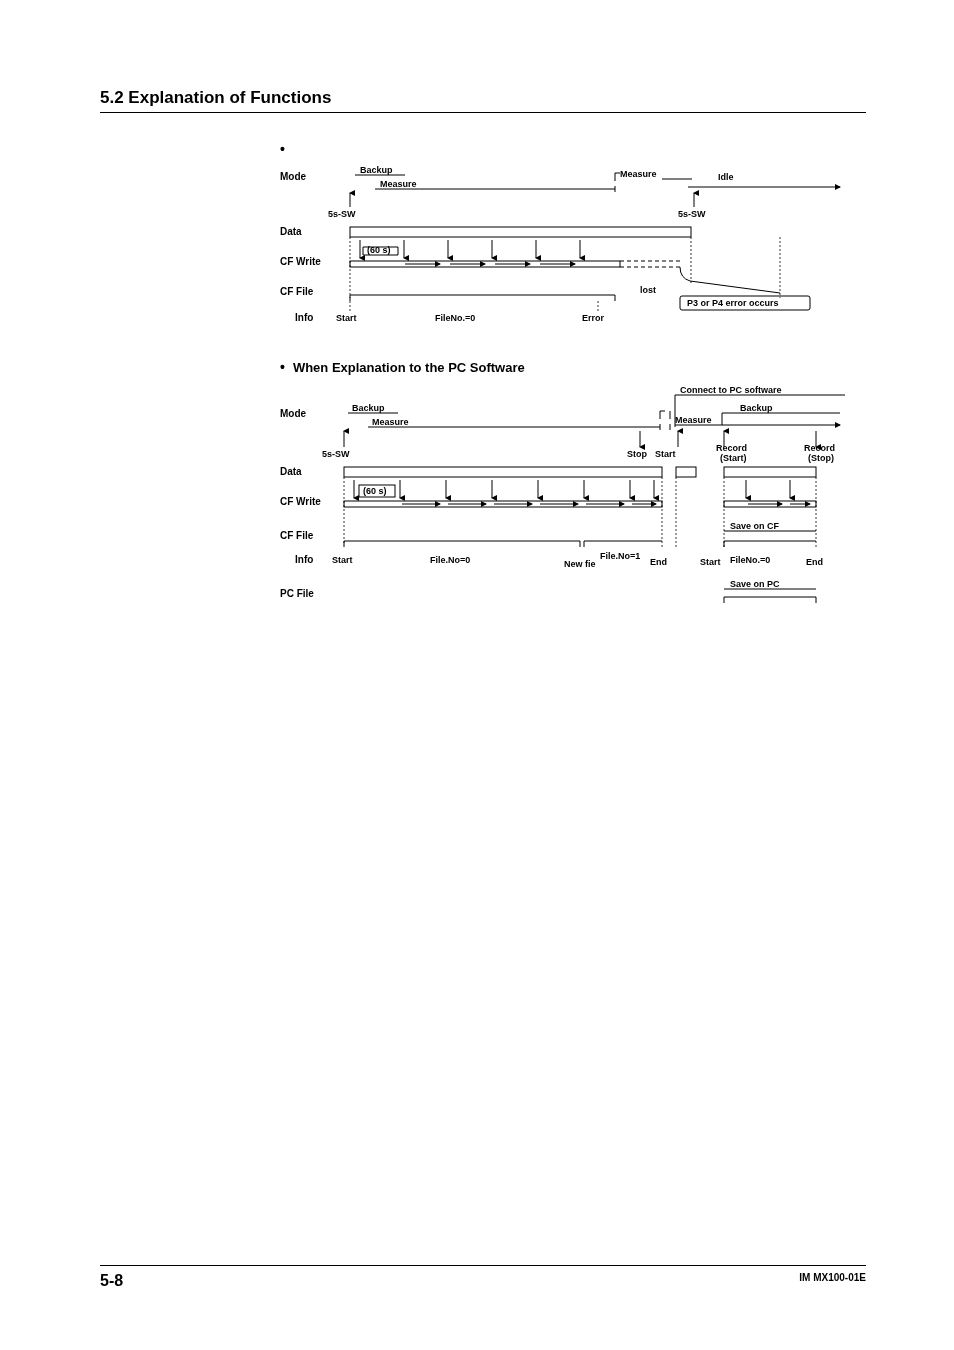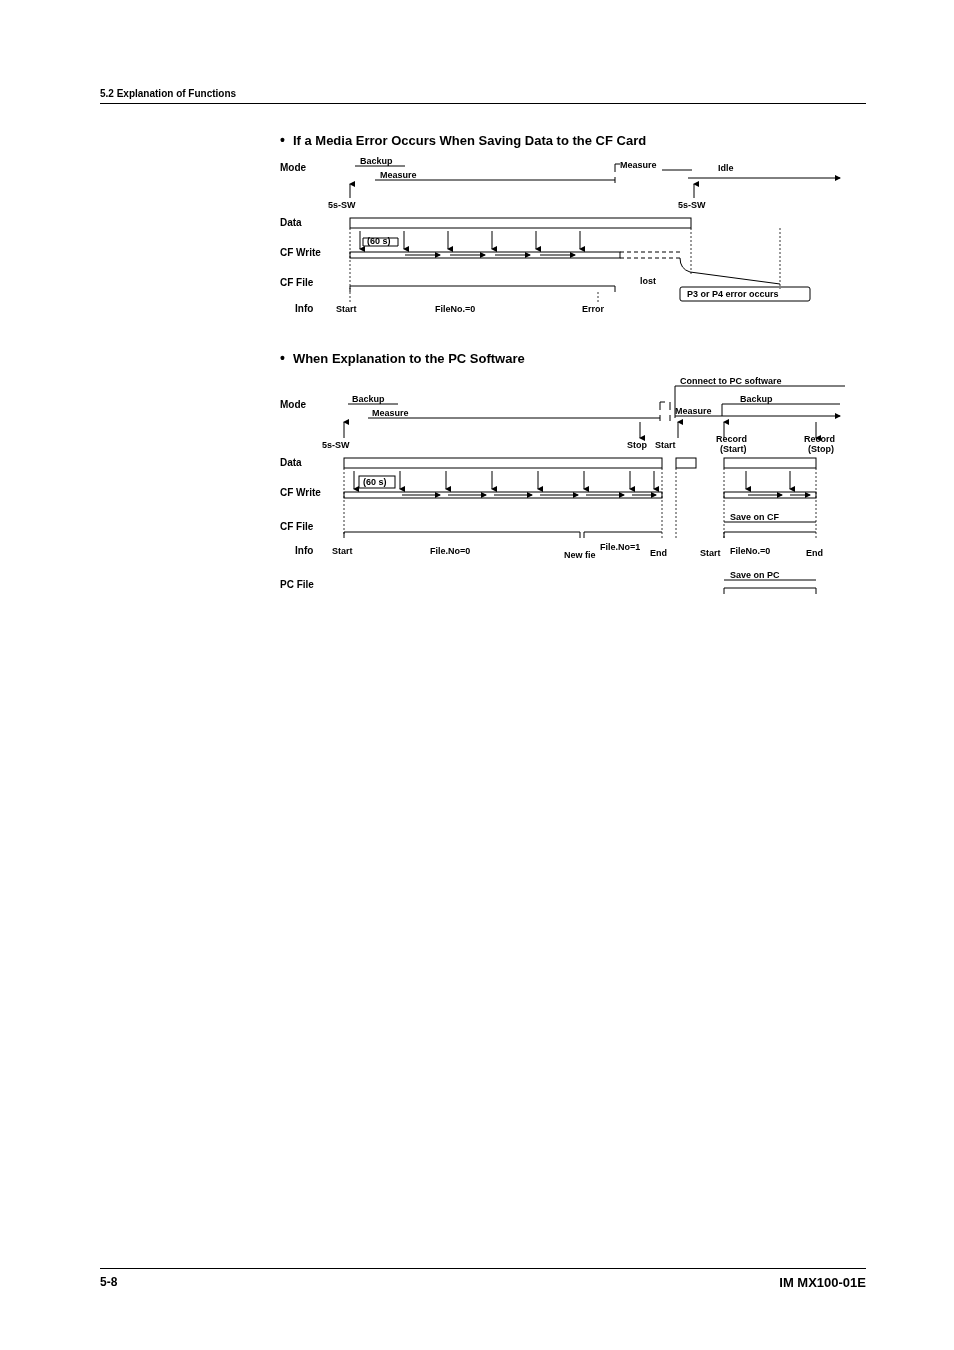--- a/index.html
+++ b/index.html
@@ -10,21 +10,21 @@
     height: 1350px;
     position: relative;
     color: #000;
   }
   .page {
     padding: 88px 88px 50px 100px;
     position: relative;
     height: 100%;
   }
   .section-header {
-    font-size: 10px;
+    font-size: 17px;
     font-weight: bold;
     border-bottom: 1.5px solid #000;
     padding-bottom: 4px;
     margin-bottom: 28px;
   }
   .bullet-line {
     display: flex;
     align-items: baseline;
     margin-left: 180px;
     margin-bottom: 6px;
@@ -48,32 +48,31 @@
   .footer {
     position: absolute;
     bottom: 60px;
     left: 100px;
     right: 88px;
     border-top: 1px solid #000;
     padding-top: 6px;
     display: flex;
     justify-content: space-between;
   }
-  .page-num { font-size: 12px; font-weight: bold; }
-  .footer-right { font-size: 13px; font-weight: bold; }
+  .page-num { font-size: 16px; font-weight: bold; }
+  .footer-right { font-size: 10px; font-weight: bold; }
 </style>
 </head>
 <body>
 <div class="page">
 
 <div class="section-header">5.2  Explanation of Functions</div>
 
 <div class="bullet-line">
   <span class="bullet-dot">•</span>
-  <span class="bullet-text">If a Media Error Occurs When Saving Data to the CF Card</span>
 </div>
 
 <div class="diagram-area">
 <svg width="570" height="170" viewBox="0 0 570 170">
   <defs>
     <marker id="arrR" markerWidth="6" markerHeight="6" refX="5" refY="3" orient="auto">
       <path d="M0,0 L6,3 L0,6 Z" fill="#000"></path>
     </marker>
     <marker id="arrL" markerWidth="6" markerHeight="6" refX="1" refY="3" orient="auto">
       <path d="M6,0 L0,3 L6,6 Z" fill="#000"></path>

